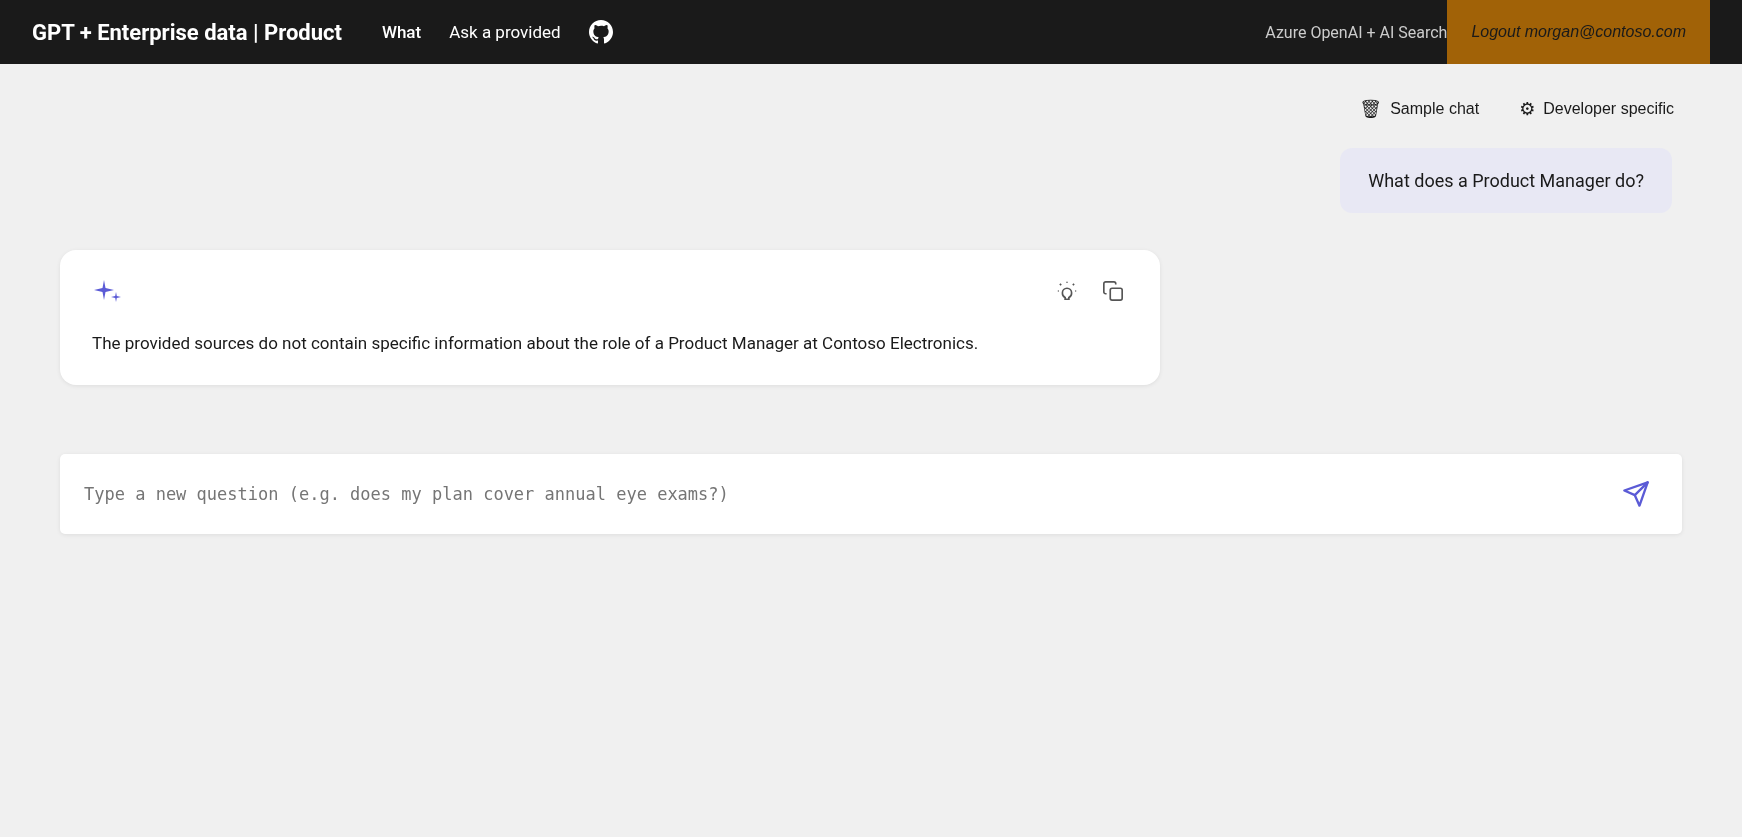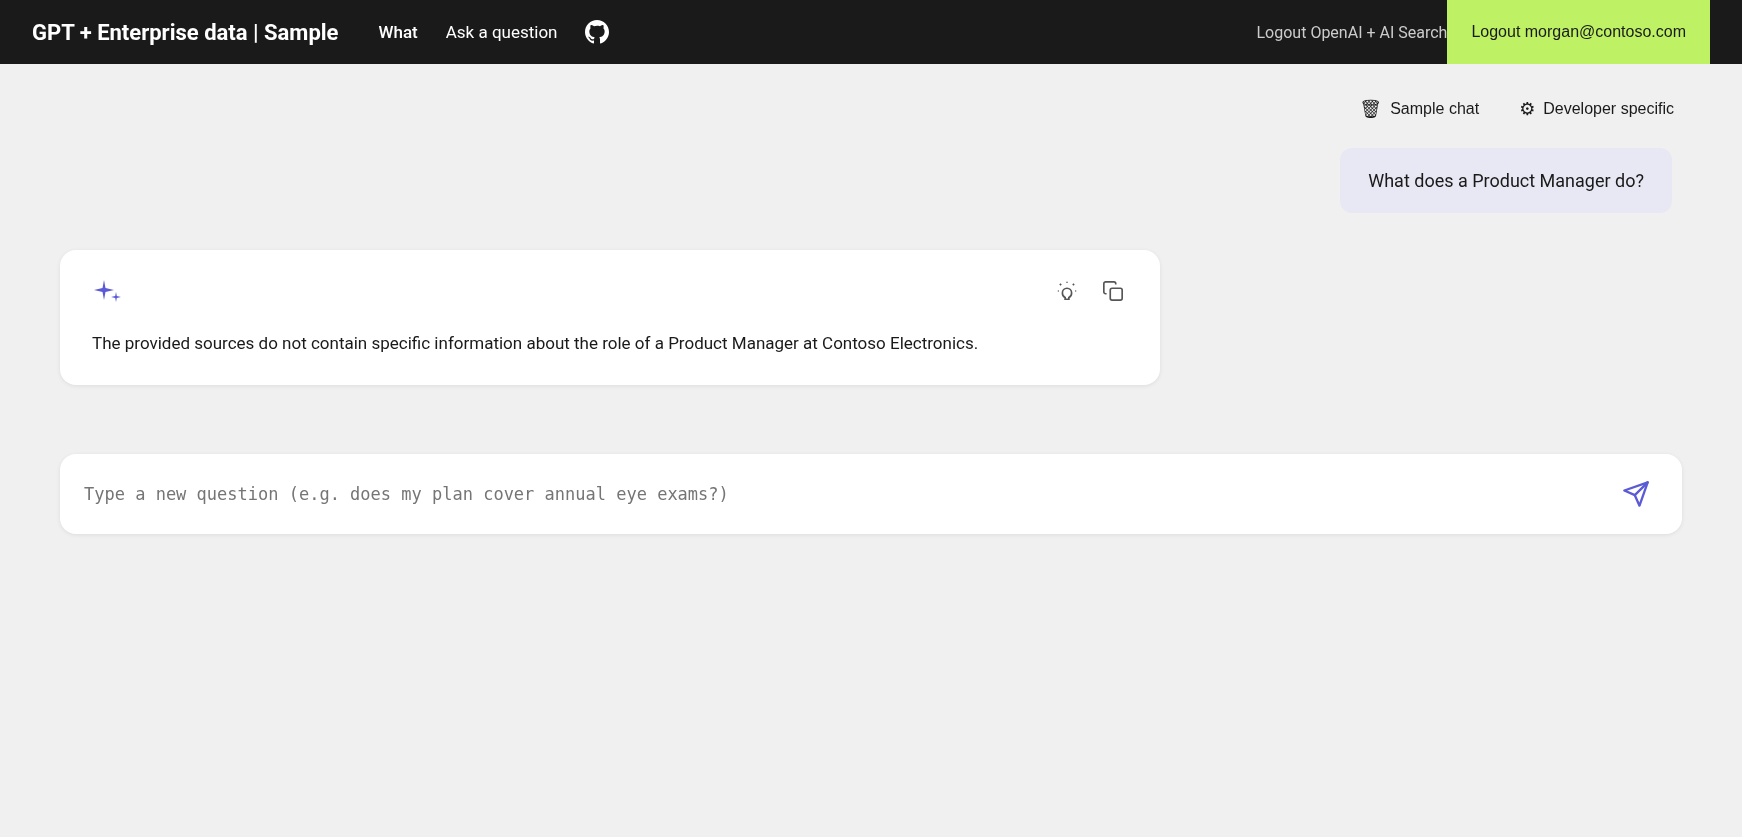--- a/index.html
+++ b/index.html
@@ -62,31 +62,32 @@
     }
 
     .header-service {
       color: #cccccc;
       font-size: 16px;
       margin-left: auto;
       margin-right: 0;
     }
 
     .logout-button {
-      background: #bef264;
+      background: #a16207;
       color: #1a1a1a;
       border: none;
       padding: 12px 24px;
       font-size: 16px;
       font-weight: 500;
       cursor: pointer;
       white-space: nowrap;
       height: 64px;
       display: flex;
       align-items: center;
+      font-style: italic;
     }
 
     
     .main-content {
       display: flex;
       flex-direction: column;
       padding: 20px 60px 40px 60px;
       min-height: calc(837px - 64px);
       background: #f0f0f0;
     }
@@ -184,21 +185,21 @@
 
     .ai-response-text {
       font-size: 17px;
       color: #1a1a1a;
       line-height: 1.6;
     }
 
     
     .input-area {
       background: #ffffff;
-      border-radius: 16px;
+      border-radius: 5px;
       padding: 20px 24px;
       display: flex;
       align-items: center;
       margin-top: 32px;
       box-shadow: 0 1px 4px rgba(0,0,0,0.08);
       min-height: 80px;
     }
 
     .chat-input {
       flex: 1;
@@ -219,31 +220,31 @@
       display: flex;
       align-items: center;
       padding: 4px 8px;
       margin-left: 12px;
     }
   </style>
 </head>
 <body>
 
 <header class="header">
-  <span class="header-title">GPT + Enterprise data | Sample</span>
+  <span class="header-title">GPT + Enterprise data | Product</span>
   <nav class="header-nav">
     <a class="nav-link active">What</a>
-    <a class="nav-link">Ask a question</a>
+    <a class="nav-link">Ask a provided</a>
     <span class="github-icon">
       <svg width="24" height="24" viewBox="0 0 24 24" fill="white" xmlns="http://www.w3.org/2000/svg">
         <path d="M12 0C5.374 0 0 5.373 0 12c0 5.302 3.438 9.8 8.207 11.387.599.111.793-.261.793-.577v-2.234c-3.338.726-4.033-1.416-4.033-1.416-.546-1.387-1.333-1.756-1.333-1.756-1.089-.745.083-.729.083-.729 1.205.084 1.839 1.237 1.839 1.237 1.07 1.834 2.807 1.304 3.492.997.107-.775.418-1.305.762-1.604-2.665-.305-5.467-1.334-5.467-5.931 0-1.311.469-2.381 1.236-3.221-.124-.303-.535-1.524.117-3.176 0 0 1.008-.322 3.301 1.23A11.509 11.509 0 0112 5.803c1.02.005 2.047.138 3.006.404 2.291-1.552 3.297-1.23 3.297-1.23.653 1.653.242 2.874.118 3.176.77.84 1.235 1.911 1.235 3.221 0 4.609-2.807 5.624-5.479 5.921.43.372.823 1.102.823 2.222v3.293c0 .319.192.694.801.576C20.566 21.797 24 17.3 24 12c0-6.627-5.373-12-12-12z"></path>
       </svg>
     </span>
   </nav>
-  <span class="header-service">Logout OpenAI + AI Search</span>
+  <span class="header-service">Azure OpenAI + AI Search</span>
   <button class="logout-button">Logout morgan@contoso.com</button>
 </header>
 
 <main class="main-content">
 
   <div class="top-actions">
     <button class="action-btn">
       <span class="btn-icon">🗑</span>
       <span>Sample chat</span>
     </button>

